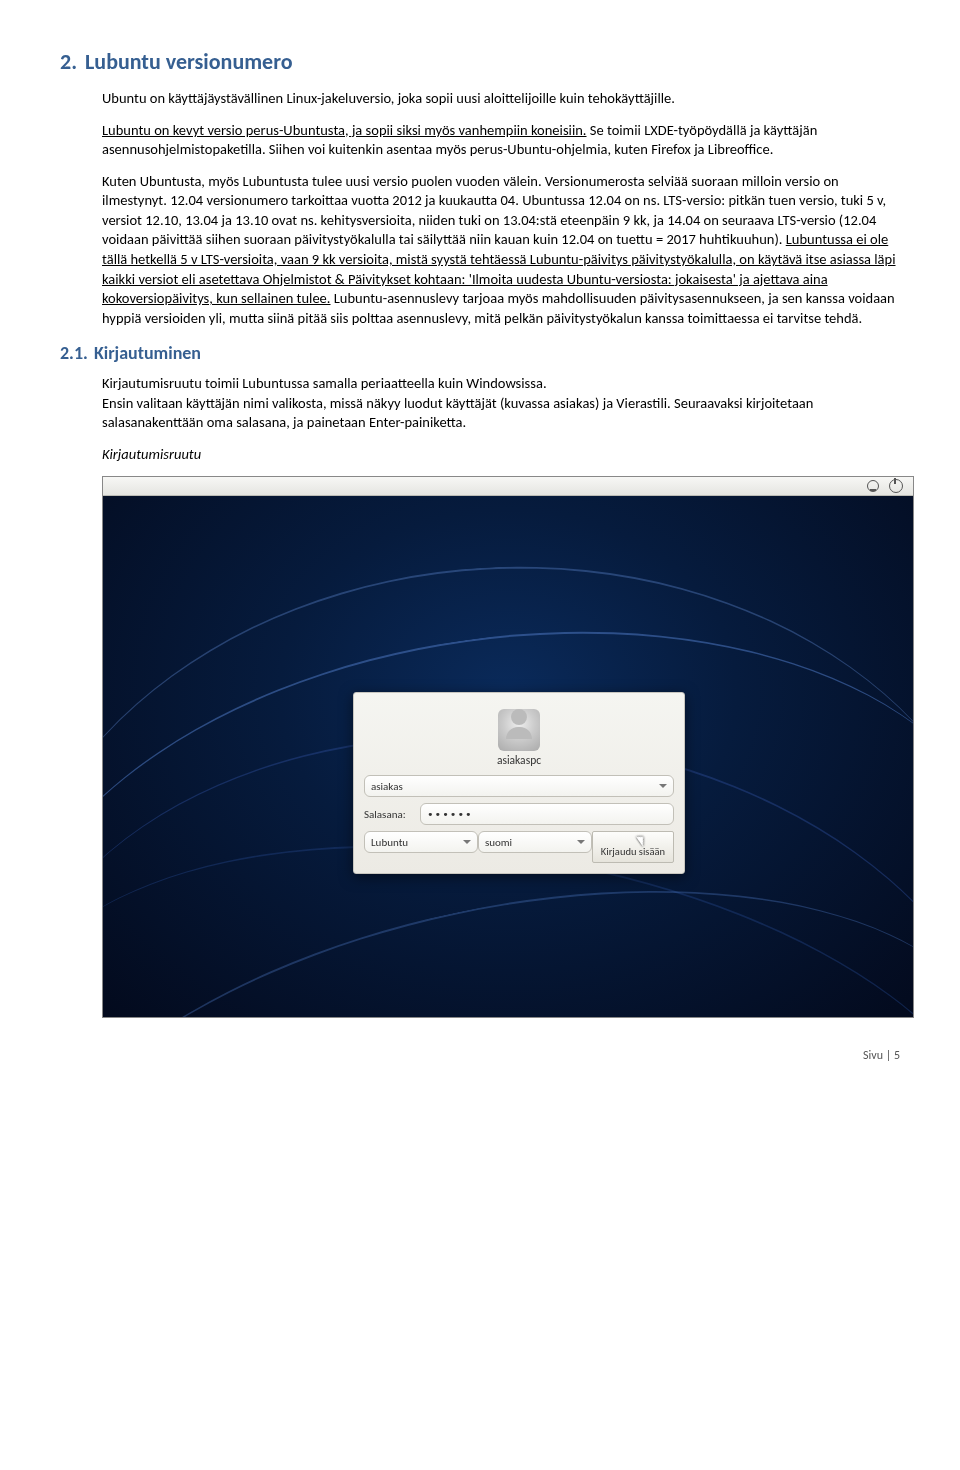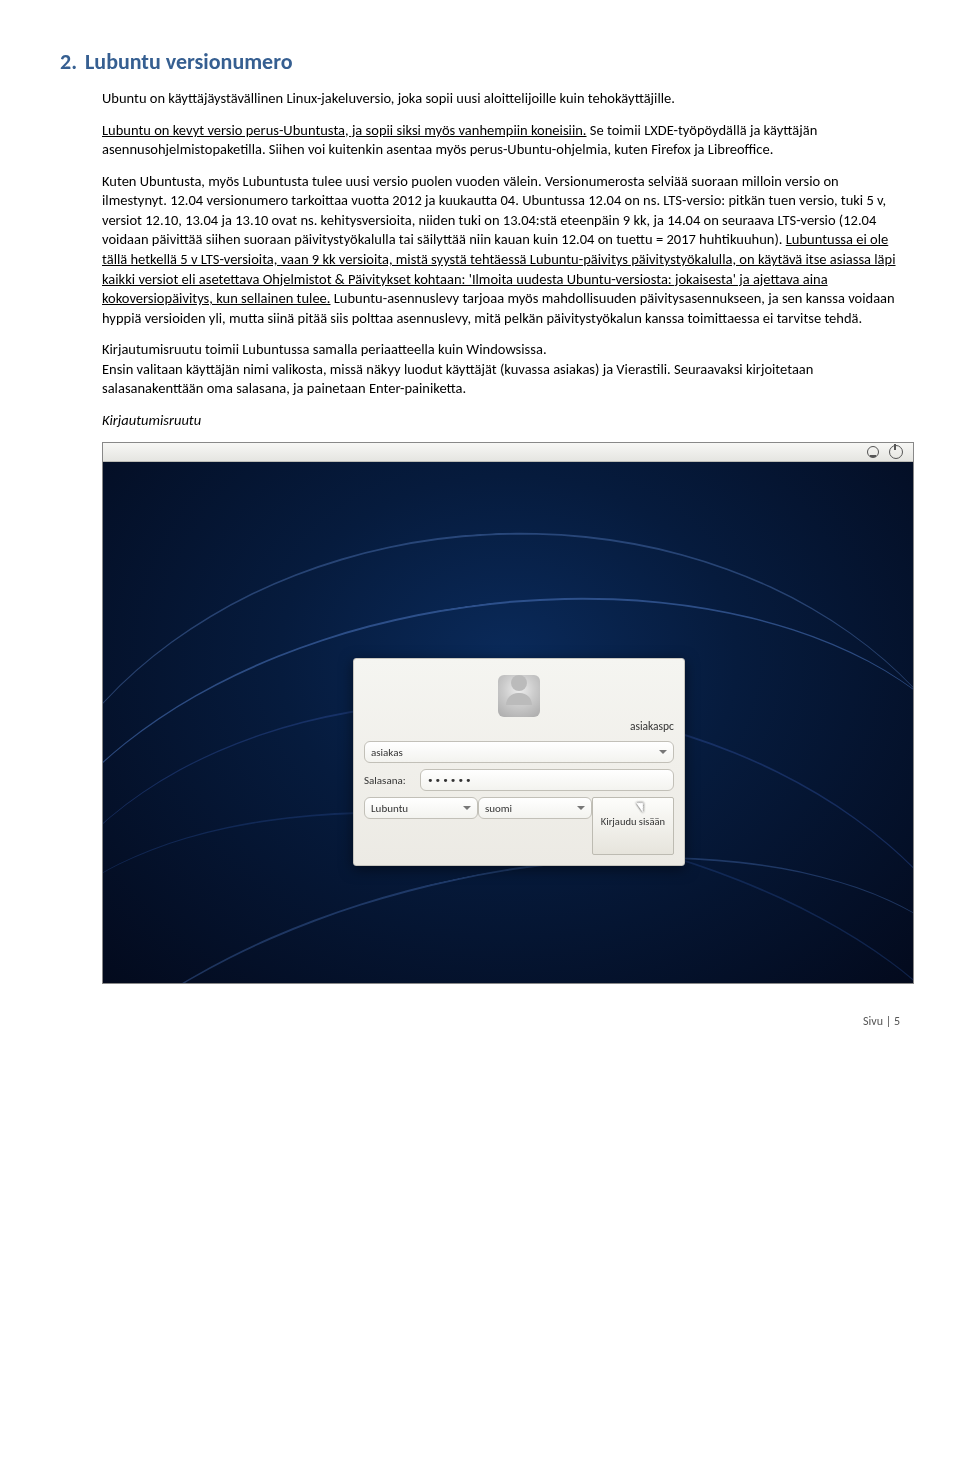--- a/index.html
+++ b/index.html
@@ -142,21 +142,21 @@
     width:16px;height:16px;border-radius:50%;
     background:#bbb;margin:6px auto 0;
   }
   .login-avatar::after{
     content:"";
     display:block;
     width:26px;height:12px;border-radius:12px 12px 0 0;
     background:#bbb;margin:2px auto 0;
   }
   .login-host {
-    text-align: right;
+    text-align: center;
     font-size: 11.5px;
     color: #333;
     margin-bottom: 8px;
   }
   .field-row {
     display: flex;
     align-items: center;
     margin-bottom: 6px;
     gap: 6px;
   }
@@ -185,28 +185,28 @@
     letter-spacing: 1px;
     font-family: monospace;
   }
   .bottom-row {
     display: flex;
     margin-top: 4px;
   }
   .bottom-row .combo { flex: 1; }
   .btn-login {
     height: 22px;
-    padding: 17px 8px;
+    padding: 4px 8px;
     background: linear-gradient(#fdfdfb,#e6e4dc);
     border: 1px solid #bdbbb2;
     border-radius: 2px;
     font-size: 10.5px;
     color: #333;
     display: flex;
-    align-items: flex-start;
+    align-items: flex-end;
     cursor: pointer;
   }
   .cursor-arrow{
     position:absolute;
     left:536px; top:357px;
     width:0;height:0;
     border-left:6px solid #fff;
     border-top:4px solid transparent;
     border-bottom:8px solid transparent;
     transform:rotate(-35deg);
@@ -234,20 +234,24 @@
 
     <p class="para">
       <span class="u">Lubuntu on kevyt versio perus-Ubuntusta, ja sopii siksi myös vanhempiin koneisiin.</span><span> Se toimii LXDE-työpöydällä ja käyttäjän asennusohjelmistopaketilla. Siihen voi kuitenkin asentaa myös perus-Ubuntu-ohjelmia, kuten Firefox ja Libreoffice.</span>
     </p>
 
     <p class="para">
       <span>Kuten Ubuntusta, myös Lubuntusta tulee uusi versio puolen vuoden välein. Versionumerosta selviää suoraan milloin versio on ilmestynyt. 12.04 versionumero tarkoittaa vuotta 2012 ja kuukautta 04. Ubuntussa 12.04 on ns. LTS-versio: pitkän tuen versio, tuki 5 v, versiot 12.10, 13.04 ja 13.10 ovat ns. kehitysversioita, niiden tuki on 13.04:stä eteenpäin 9 kk, ja 14.04 on seuraava LTS-versio (12.04 voidaan päivittää siihen suoraan päivitystyökalulla tai säilyttää niin kauan kuin 12.04 on tuettu = 2017 huhtikuuhun). </span><span class="u">Lubuntussa ei ole tällä hetkellä 5 v LTS-versioita, vaan 9 kk versioita, mistä syystä tehtäessä Lubuntu-päivitys päivitystyökalulla, on käytävä itse asiassa läpi kaikki versiot eli asetettava Ohjelmistot &amp; Päivitykset kohtaan: 'Ilmoita uudesta Ubuntu-versiosta: jokaisesta' ja ajettava aina kokoversiopäivitys, kun sellainen tulee.</span><span> Lubuntu-asennuslevy tarjoaa myös mahdollisuuden päivitysasennukseen, ja sen kanssa voidaan hyppiä versioiden yli, mutta siinä pitää siis polttaa asennuslevy, mitä pelkän päivitystyökalun kanssa toimittaessa ei tarvitse tehdä.</span>
     </p>
   </div>
 
+  <div class="h3-line">
+    <span class="h3-num">2.1.</span>
+    <span class="h3-title">Kirjautuminen</span>
+  </div>
 
   <div class="body-text">
     <p class="para" style="white-space:pre-line">Kirjautumisruutu toimii Lubuntussa samalla periaatteella kuin Windowsissa.
 Ensin valitaan käyttäjän nimi valikosta, missä näkyy luodut käyttäjät (kuvassa asiakas) ja Vierastili. Seuraavaksi kirjoitetaan salasanakenttään oma salasana, ja painetaan Enter-painiketta.</p>
     <p class="para italic">Kirjautumisruutu</p>
   </div>
 
   <div class="screenshot">
     <div class="swoosh a"></div>
     <div class="swoosh b"></div>

